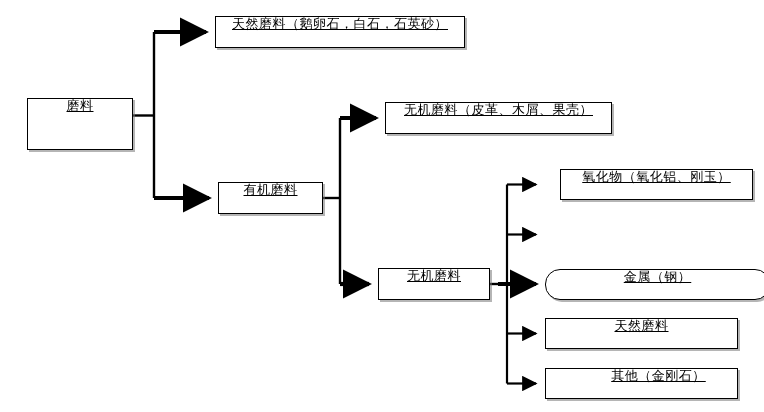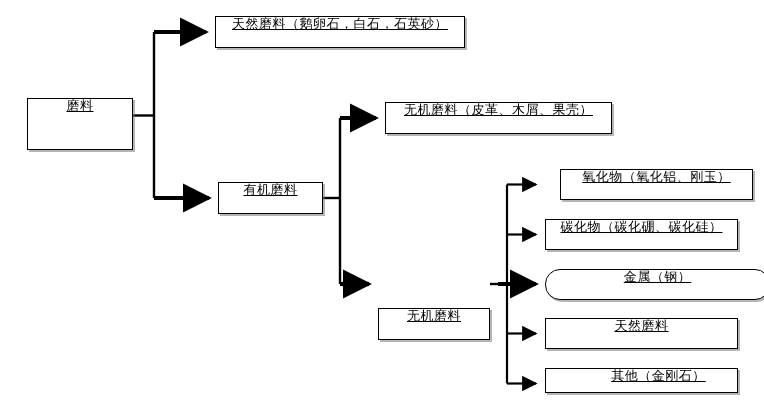--- a/index.html
+++ b/index.html
@@ -101,37 +101,34 @@
   </div>
 
   <div class="node-box" style="left:218px; top:182px; width:105px; height:32px;">
     <span class="node-label">有机磨料</span>
   </div>
 
   <div class="node-box" style="left:385px; top:102px; width:227px; height:32px;">
     <span class="node-label">无机磨料（皮革、木屑、果壳）</span>
   </div>
 
-  <div class="node-box" style="left:378px; top:268px; width:112px; height:32px;margin-top:40px;">
+  <div class="node-box" style="left:378px; top:268px; width:112px; height:32px;">
     <span class="node-label">无机磨料</span>
   </div>
 
   <div class="node-box" style="left:560px; top:169px; width:193px; height:31px;">
     <span class="node-label">氧化物（氧化铝、刚玉）</span>
   </div>
 
-  <div class="node-box" style="left:545px; top:219px; width:193px; height:31px;">
-    <span class="node-label">碳化物（碳化硼、碳化硅）</span>
-  </div>
 
   <div class="node-box" style="left:545px; top:269px; width:225px; height:31px;border-radius:15px;">
     <span class="node-label">金属（钢）</span>
   </div>
 
   <div class="node-box" style="left:545px; top:318px; width:193px; height:31px;">
     <span class="node-label">天然磨料</span>
   </div>
 
-  <div class="node-box" style="left:545px; top:368px; width:193px; height:25px;padding-left:34px;">
+  <div class="node-box" style="left:545px; top:368px; width:193px; height:31px;padding-left:34px;">
     <span class="node-label">其他（金刚石）</span>
   </div>
 
 </div>
 
 </body></html>

